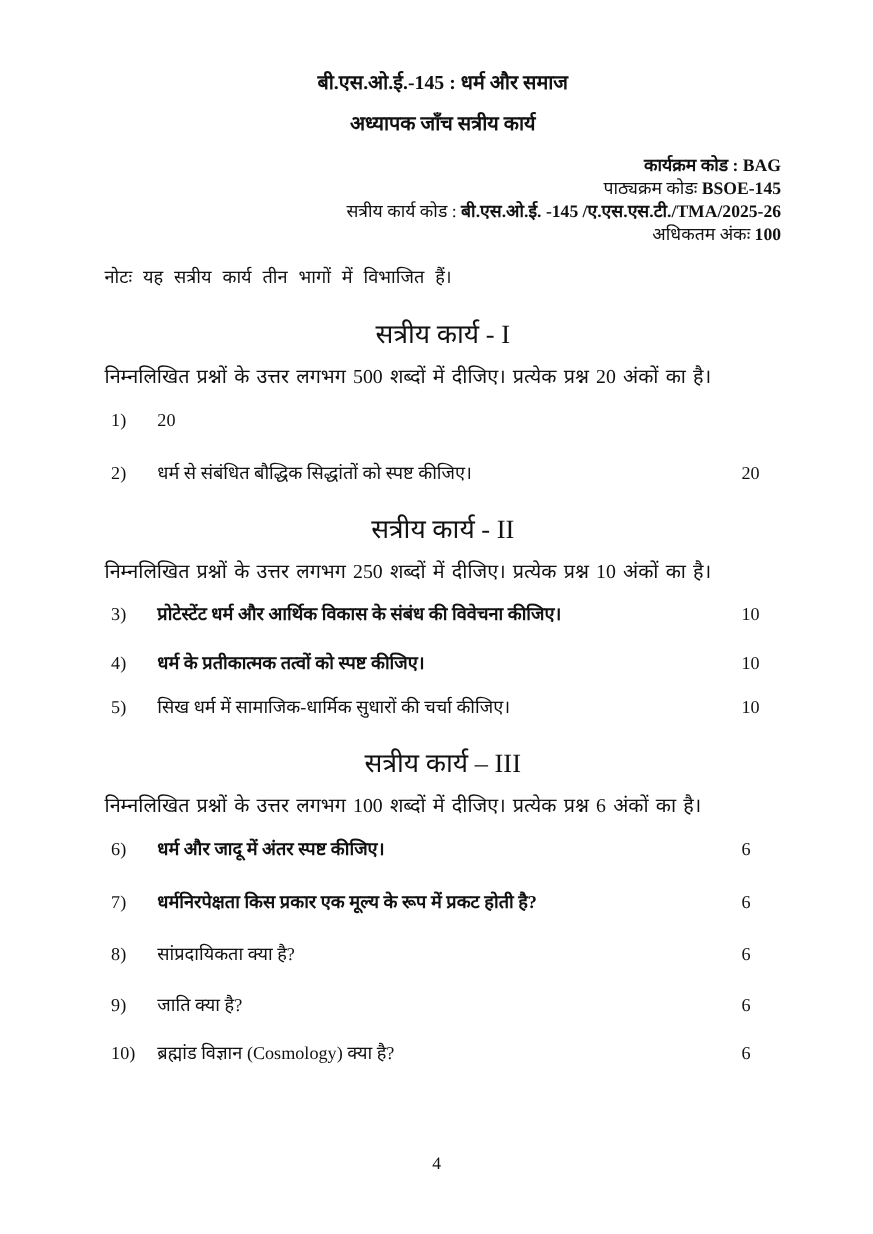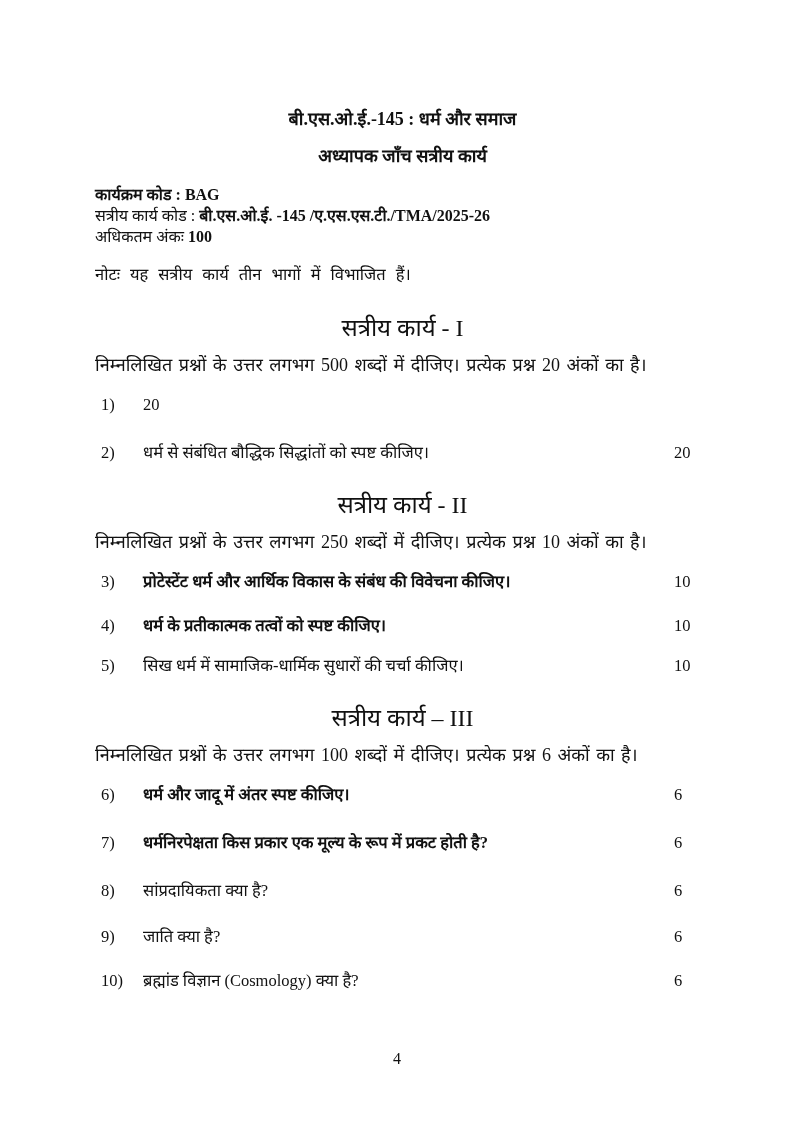--- a/index.html
+++ b/index.html
@@ -6,33 +6,33 @@
   html, body { background: #ffffff; }
   body {
     width: 794px; height: 1122px;
     font-family: "Liberation Serif", "DejaVu Serif", serif;
     color: #111111;
     position: relative;
     overflow: hidden;
   }
   .page {
     width: 794px; height: 1122px;
-    padding: 108px 84px 0 95px;
+    padding: 64px 84px 0 95px;
     position: relative;
   }
   .title-line {
     text-align: center;
     font-weight: bold;
     font-size: 18px;
     line-height: 22px;
   }
   .title-line.second { margin-top: 15px; }
   .codes-block {
     margin-top: 17px;
-    text-align: left;
+    text-align: right;
     font-size: 16px;
     line-height: 21px;
   }
   .codes-block .code-line { white-space: nowrap; }
   .code-value { font-weight: bold; }
   .code-label.bold { font-weight: bold; }
   .note-line {
     margin-top: 18px;
     font-size: 16.5px;
     line-height: 22px;
@@ -77,20 +77,21 @@
 </head>
 <body>
 
 <div class="page">
 
   <div class="title-line">बी.एस.ओ.ई.-145 : धर्म और समाज</div>
   <div class="title-line second">अध्यापक जाँच सत्रीय कार्य</div>
 
   <div class="codes-block">
     <div class="code-line"><span class="code-label bold">कार्यक्रम कोड : </span><span class="code-value">BAG</span></div>
+    <div class="code-line"><span class="code-label">पाठ्यक्रम कोडः </span><span class="code-value">BSOE-145</span></div>
     <div class="code-line"><span class="code-label">सत्रीय कार्य कोड : </span><span class="code-value">बी.एस.ओ.ई. -145 /ए.एस.एस.टी./TMA/2025-26</span></div>
     <div class="code-line"><span class="code-label">अधिकतम अंकः </span><span class="code-value">100</span></div>
   </div>
 
   <div class="note-line">नोटः यह सत्रीय कार्य तीन भागों में विभाजित हैं।</div>
 
   <div class="section-heading">सत्रीय कार्य - I</div>
   <div class="instruction">निम्नलिखित प्रश्नों के उत्तर लगभग 500 शब्दों में दीजिए। प्रत्येक प्रश्न 20 अंकों का है।</div>
 
   <div class="question-row mt18">

